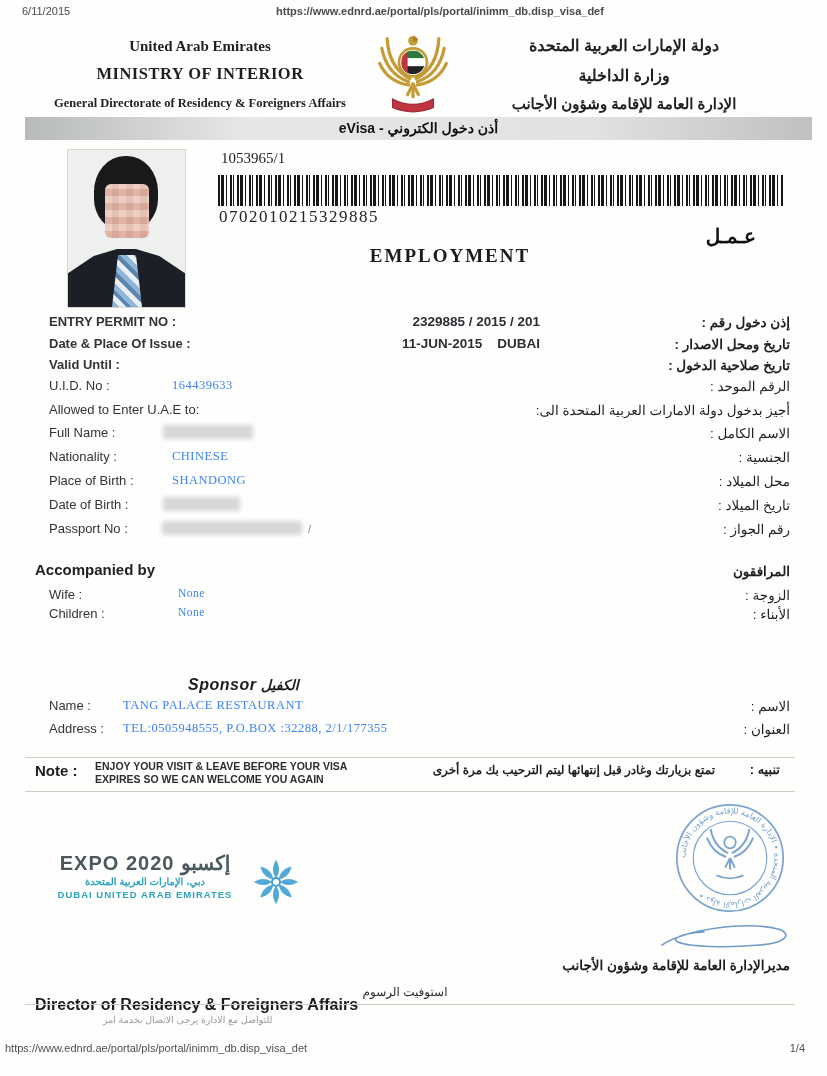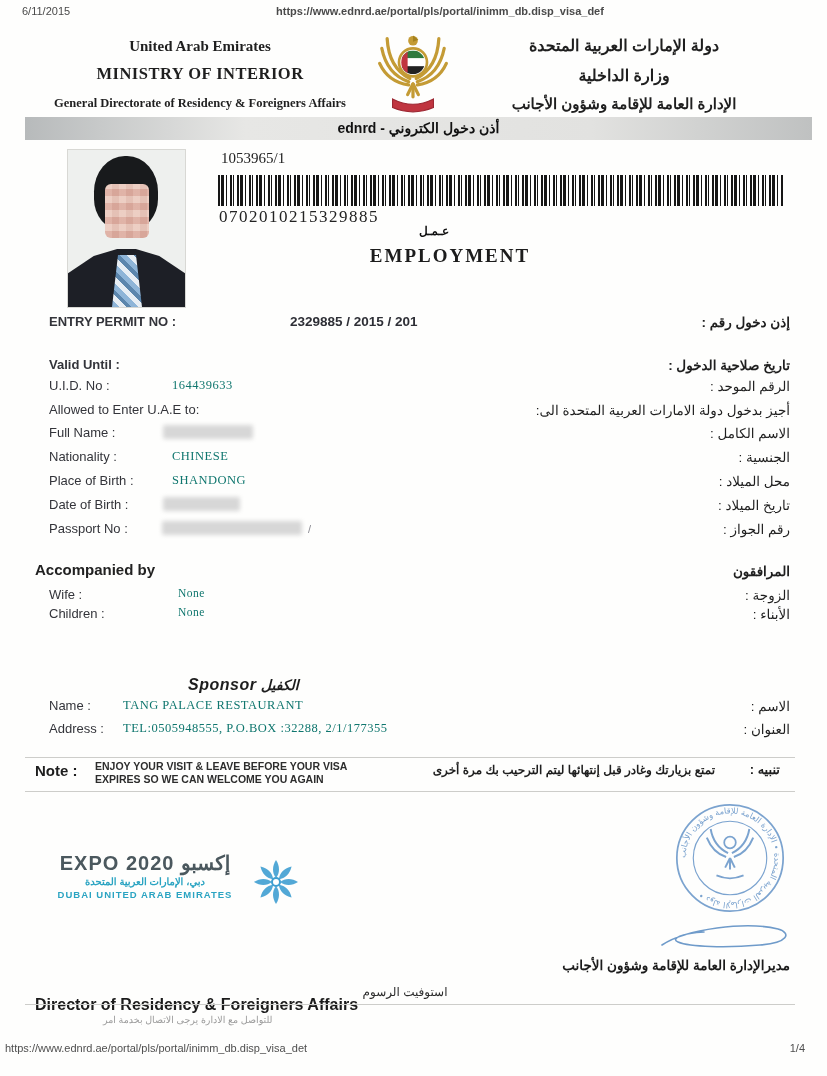--- a/index.html
+++ b/index.html
@@ -42,29 +42,29 @@
   
   .file-no{top:150px;left:221px;font-family:"Liberation Serif", serif;font-size:15px;color:#222;}
   .barcode{top:175px;left:218px;width:565px;height:31px;
     background:repeating-linear-gradient(90deg,
       #161616 0 2px,#fff 2px 3px,
       #161616 3px 6px,#fff 6px 8px,
       #161616 8px 9px,#fff 9px 12px,
       #161616 12px 14px,#fff 14px 15px,
       #161616 15px 16px,#fff 16px 19px);}
   .barcode-no{top:207px;left:219px;font-family:"Liberation Serif", serif;font-size:17px;letter-spacing:1.5px;color:#222;}
-  .type-ar{top:224px;left:134px;width:600px;text-align:center;font-size:12px;font-weight:bold;direction:rtl;color:#111;}
+  .type-ar{top:224px;left:156px;width:600px;text-align:right;font-size:20px;font-weight:bold;direction:rtl;color:#111;}
   .type-en{top:245px;left:150px;width:600px;text-align:center;font-family:"Liberation Serif", serif;
     font-size:19px;font-weight:bold;letter-spacing:2px;color:#1c1c1c;}
   
   .row{left:0;width:827px;height:20px;}
   .lbl{position:absolute;left:49px;font-size:13px;color:#33343a;white-space:nowrap;}
-  .val{position:absolute;left:290px;width:250px;text-align:left;font-size:13.5px;font-weight:bold;color:#2e2f36;white-space:pre;}
+  .val{position:absolute;left:290px;width:250px;text-align:right;font-size:13.5px;font-weight:bold;color:#2e2f36;white-space:pre;}
   .val-left{position:absolute;left:172px;font-family:"Liberation Serif", serif;font-size:12.5px;font-weight:normal;
-    letter-spacing:.5px;color:#0f766e;text-align:left;width:auto;white-space:pre;}
+    letter-spacing:.5px;color:#3b82f6;text-align:left;width:auto;white-space:pre;}
   .arl{position:absolute;right:37px;font-size:13.5px;color:#1f1f1f;direction:rtl;white-space:nowrap;}
   .b{font-weight:bold;}
   .redact{position:absolute;height:14px;background:#d7d7d7;border-radius:2px;filter:blur(2px);top:0;}
   .slash{position:absolute;font-size:11px;color:#8a8a92;}
   
   .sec-title{left:35px;font-size:15px;font-weight:bold;color:#222;}
   .sponsor-hdr{top:676px;left:188px;width:600px;text-align:left;font-style:italic;}
   .sponsor-hdr .en{font-size:16px;font-weight:bold;color:#1d1d1d;letter-spacing:.5px;}
   .sponsor-hdr .ar{font-size:14px;font-weight:bold;color:#1d1d1d;margin-right:14px;}
   .spv{left:123px !important;}
@@ -128,39 +128,44 @@
         <rect x="22" y="19" width="6" height="22" fill="#c03540"></rect>
       </g>
       <path d="M14 64 Q33 74 52 64 L52 72 Q33 80 14 72 Z" fill="#c03540" stroke="#9c2833" stroke-width="1"></path>
     </svg>
   </div>
 
   <div class="abs lh-ar lh-ar-country">دولة الإمارات العربية المتحدة</div>
   <div class="abs lh-ar lh-ar-ministry">وزارة الداخلية</div>
   <div class="abs lh-ar lh-ar-dir">الإدارة العامة للإقامة وشؤون الأجانب</div>
 
-  <div class="abs banner">أذن دخول الكتروني - ednrd</div>
+  <div class="abs banner">أذن دخول الكتروني - eVisa</div>
 
   <div class="abs photo">
     <div class="hair"></div>
     <div class="face"></div>
     <div class="jacket"></div>
     <div class="scarf"></div>
   </div>
 
   <div class="abs file-no">1053965/1</div>
   <div class="abs barcode"></div>
   <div class="abs barcode-no">0702010215329885</div>
   <div class="abs type-ar">عـمـل</div>
   <div class="abs type-en">EMPLOYMENT</div>
 
   <div class="abs row" style="top:314px">
     <span class="lbl b">ENTRY PERMIT NO :</span>
     <span class="val">2329885 / 2015 / 201</span>
     <span class="arl b">إذن دخول رقم :</span>
+  </div>
+  <div class="abs row" style="top:336px">
+    <span class="lbl b">Date &amp; Place Of Issue :</span>
+    <span class="val">11-JUN-2015    DUBAI</span>
+    <span class="arl b">تاريخ ومحل الاصدار :</span>
   </div>
   <div class="abs row" style="top:357px">
     <span class="lbl b">Valid Until :</span>
     <span class="arl b">تاريخ صلاحية الدخول :</span>
   </div>
   <div class="abs row" style="top:378px">
     <span class="lbl">U.I.D. No :</span>
     <span class="val-left">164439633</span>
     <span class="arl">الرقم الموحد :</span>
   </div>

